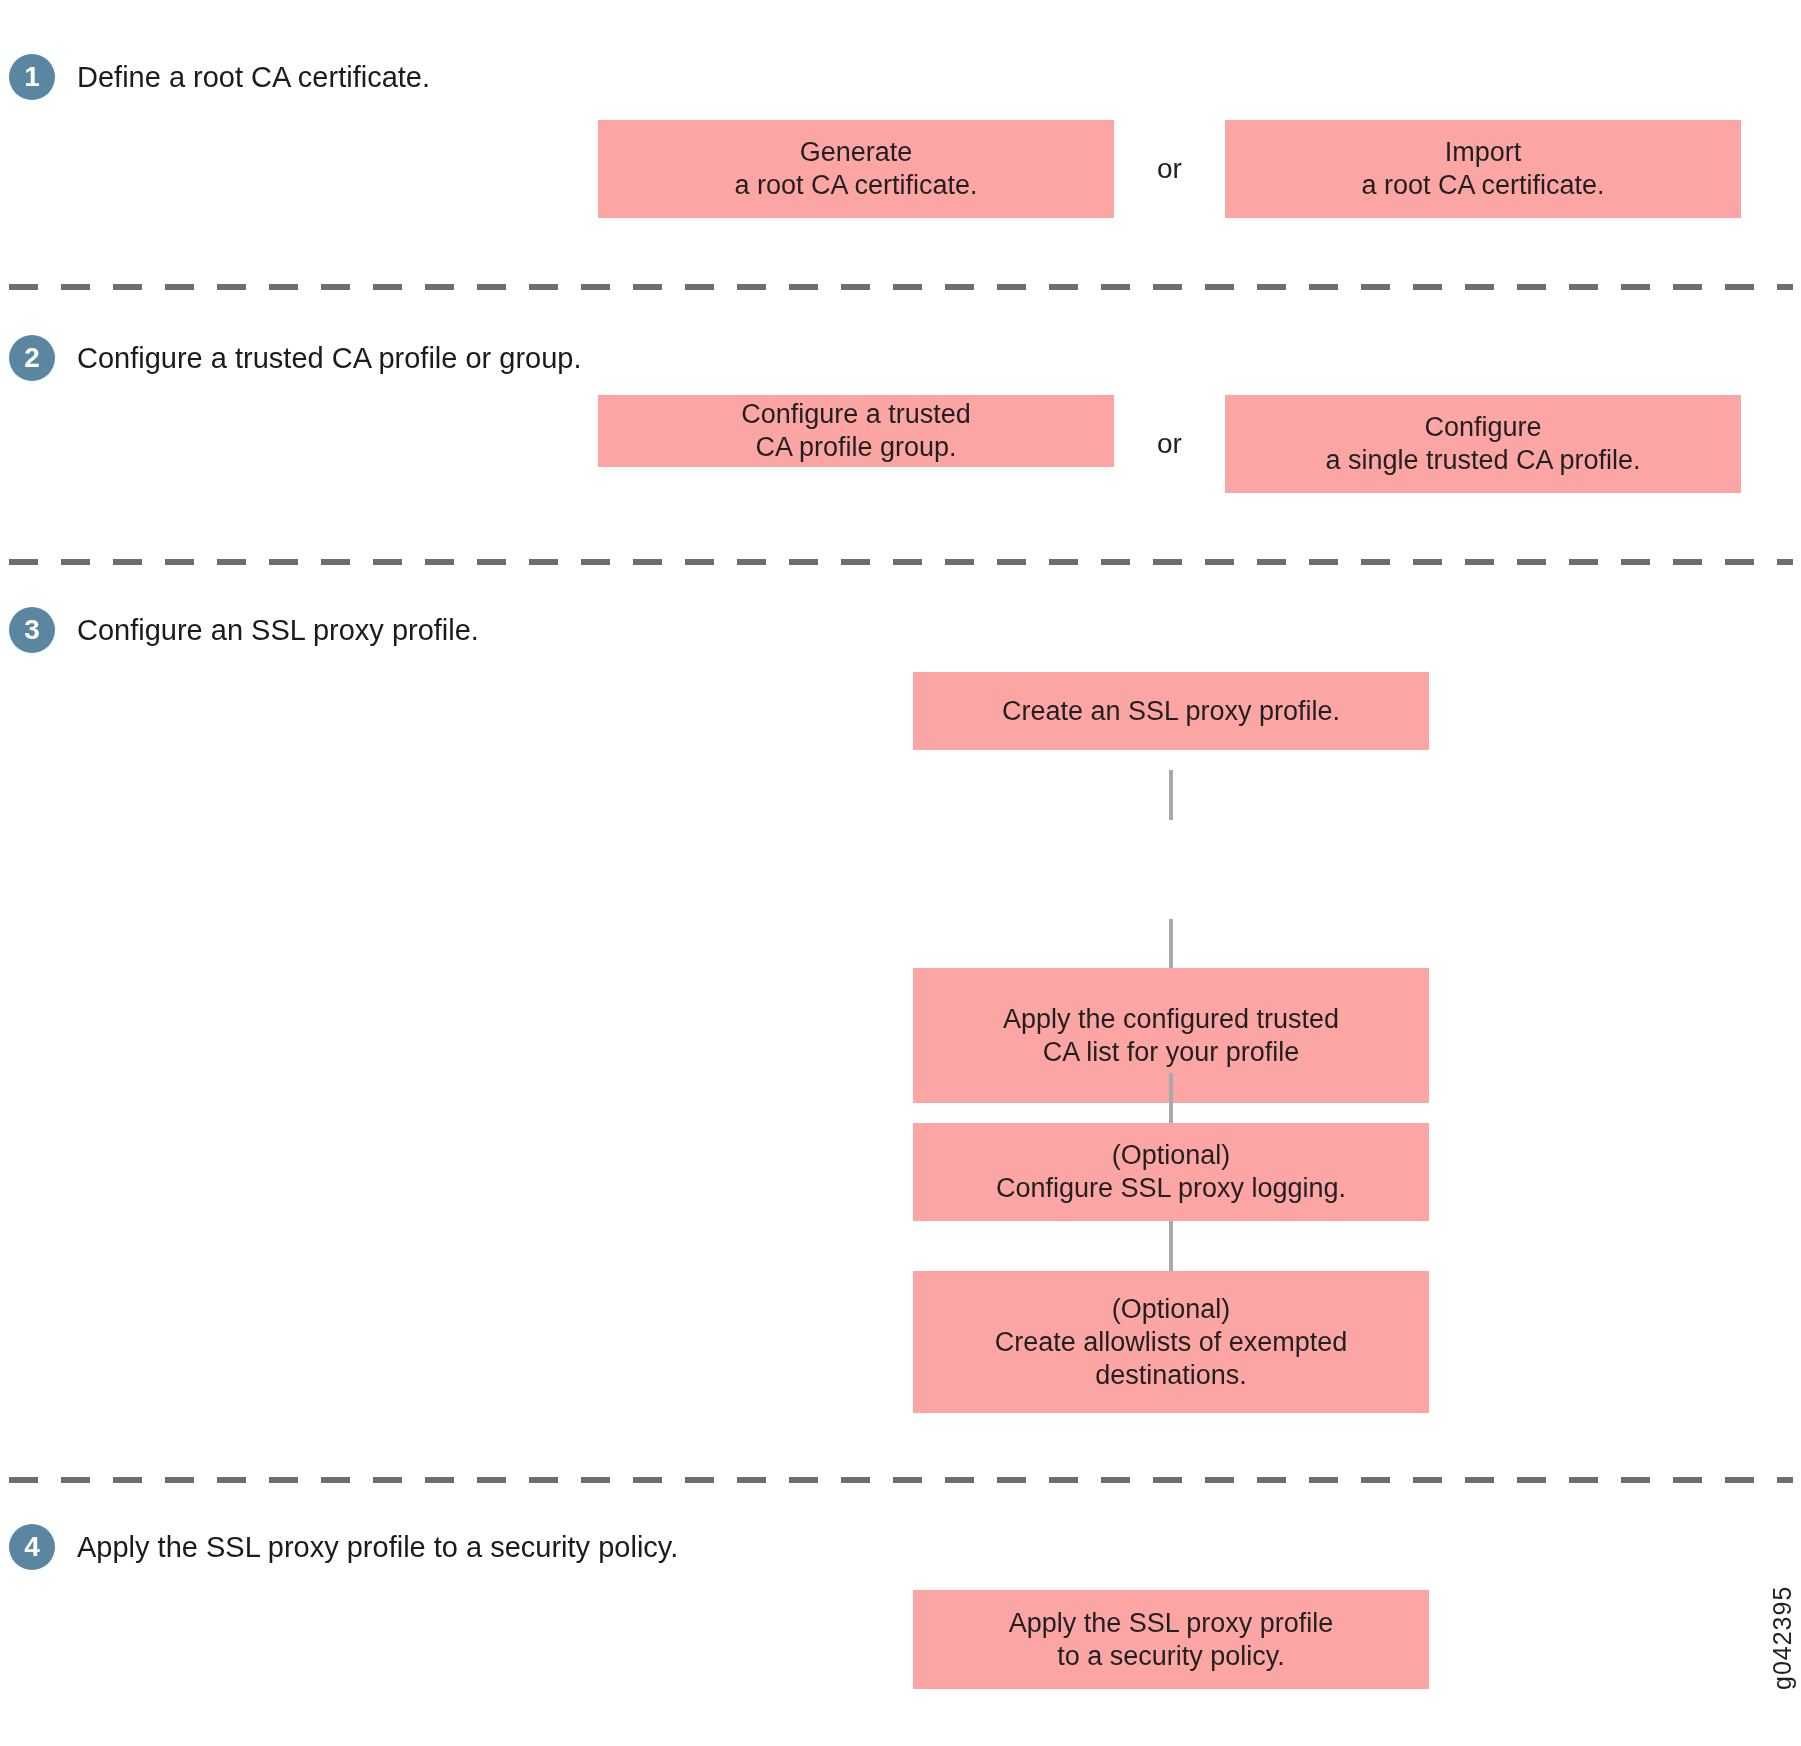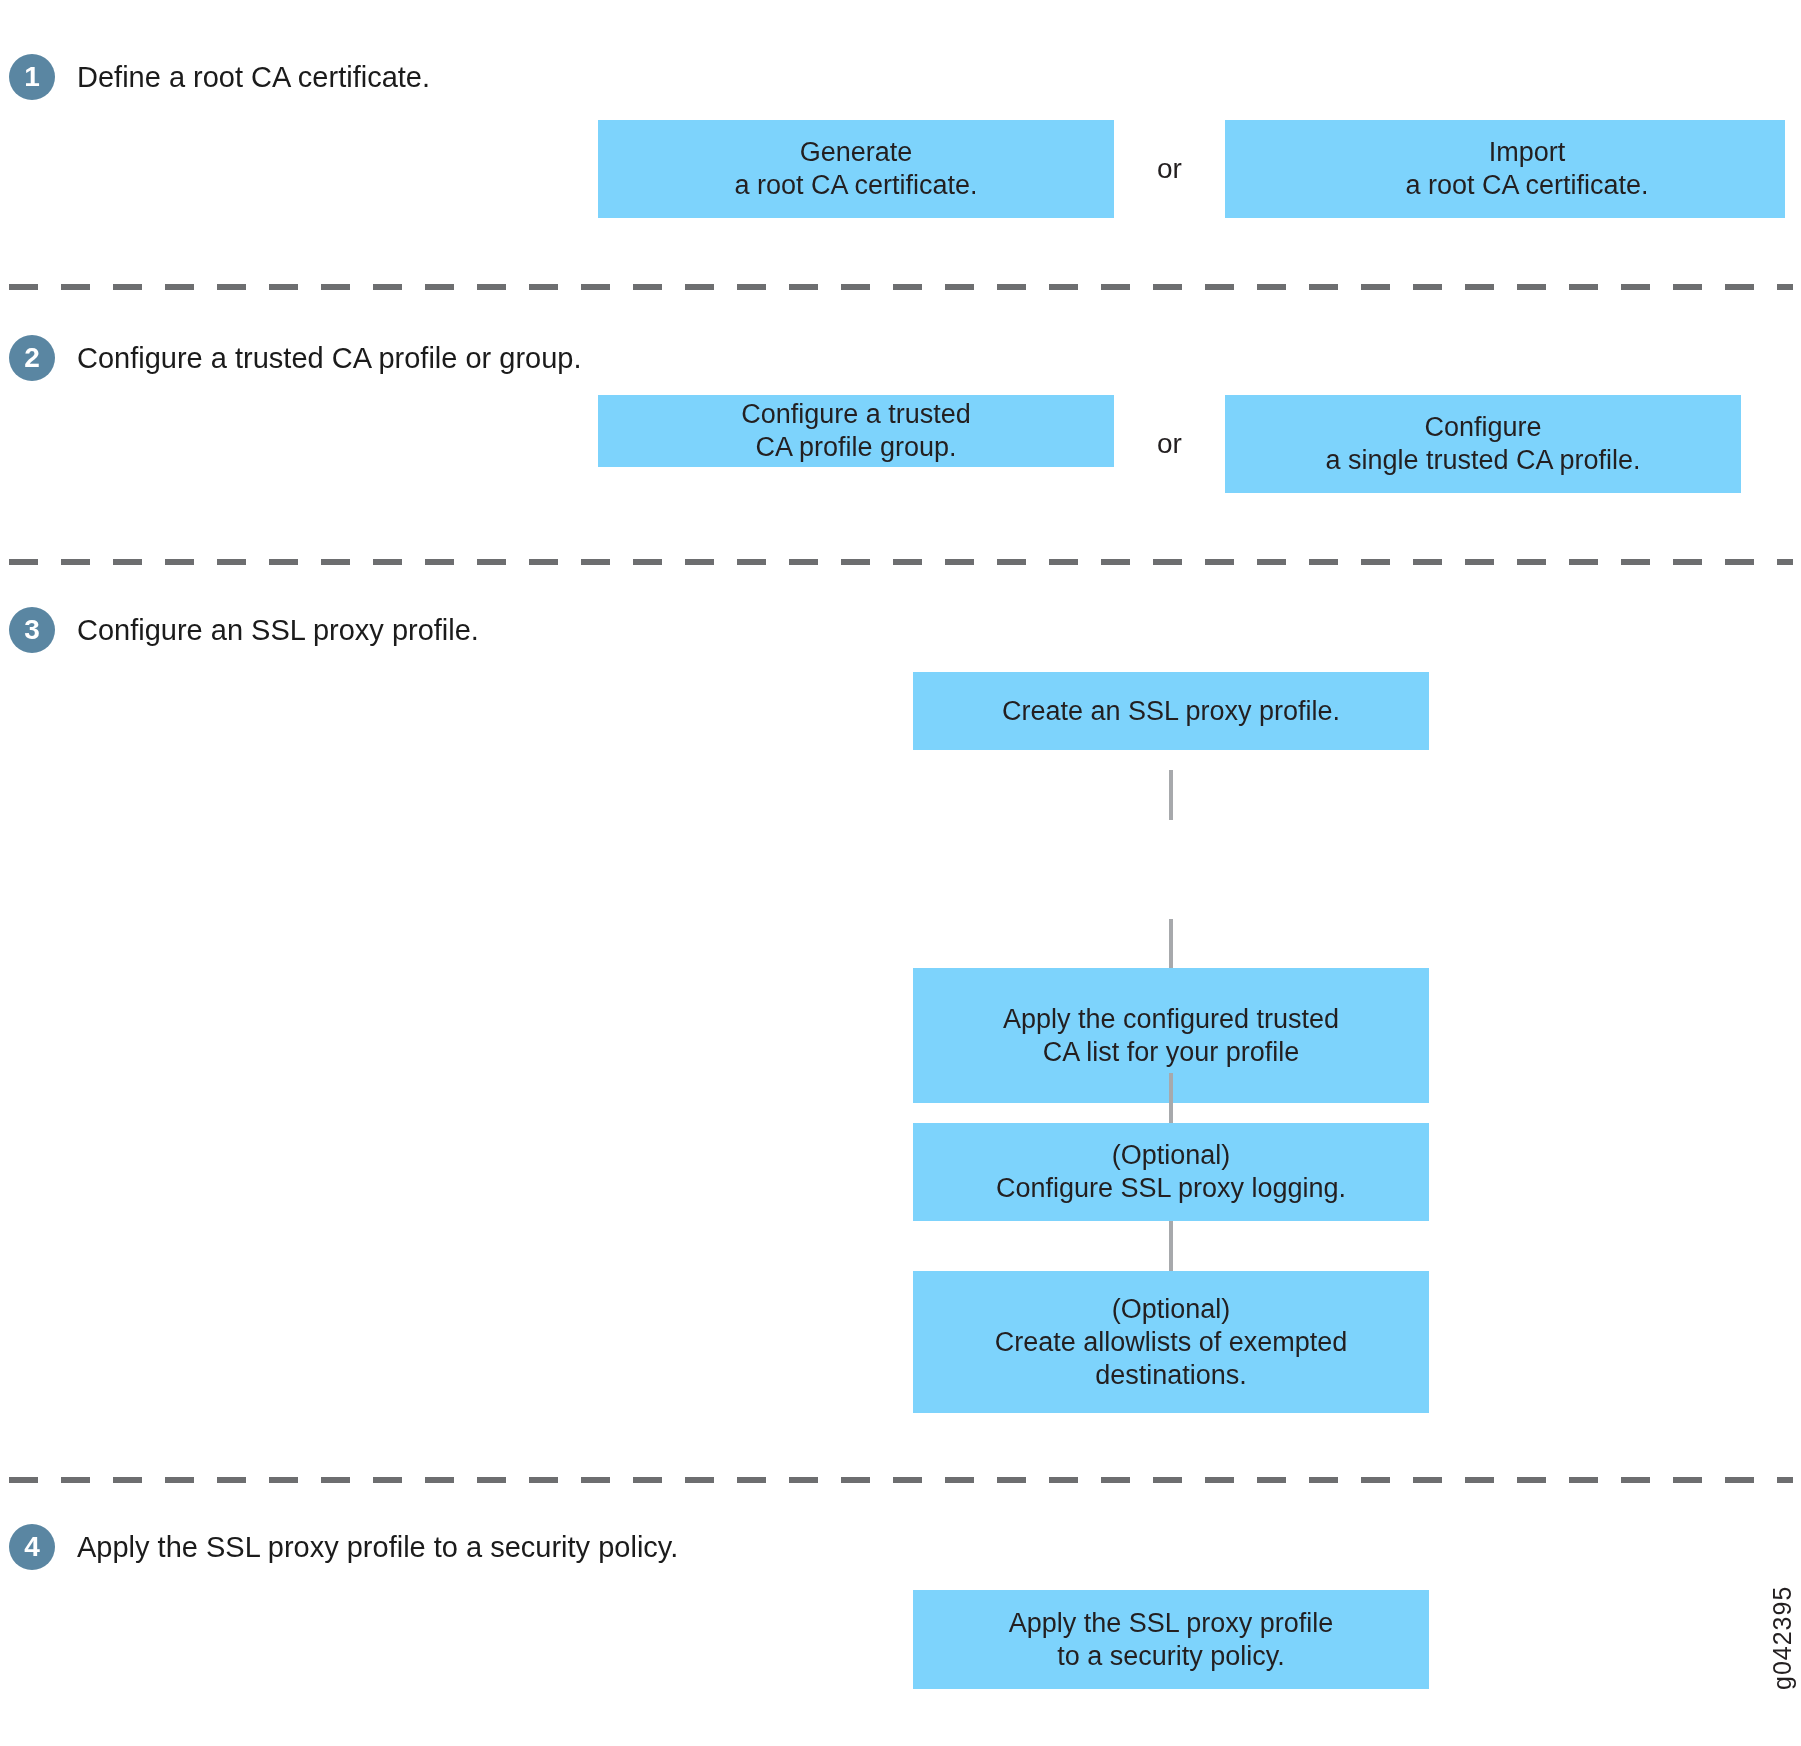--- a/index.html
+++ b/index.html
@@ -38,21 +38,21 @@
     flex: 0 0 auto;
   }
   .step-title {
     font-size: 29px;
     color: #1b1b1b;
     white-space: nowrap;
   }
   .box {
     position: absolute;
     width: 516px;
-    background: #7dd3fc;
+    background: #fca5a5;
     color: #231f20;
     font-size: 27px;
     line-height: 33px;
     text-align: center;
     display: flex;
     align-items: center;
     justify-content: center;
     white-space: pre-line;
   }
   .or-label {
@@ -95,21 +95,21 @@
 
 <div class="canvas">
 
   <div class="step-header" style="top:54px;">
     <span class="circle">1</span>
     <span class="step-title">Define a root CA certificate.</span>
   </div>
   <div class="box" style="left:598px; top:120px; height:98px;">Generate
 a root CA certificate.</div>
   <div class="or-label" style="top:120px; height:98px;">or</div>
-  <div class="box" style="left:1225px; top:120px; height:98px;padding-left:44px;">Import
+  <div class="box" style="left:1225px; top:120px; height:98px;">Import
 a root CA certificate.</div>
 
   <div class="divider" style="top:284px;"></div>
 
   <div class="step-header" style="top:335px;">
     <span class="circle">2</span>
     <span class="step-title">Configure a trusted CA profile or group.</span>
   </div>
   <div class="box" style="left:598px; top:395px; height:72px;">Configure a trusted
 CA profile group.</div>

